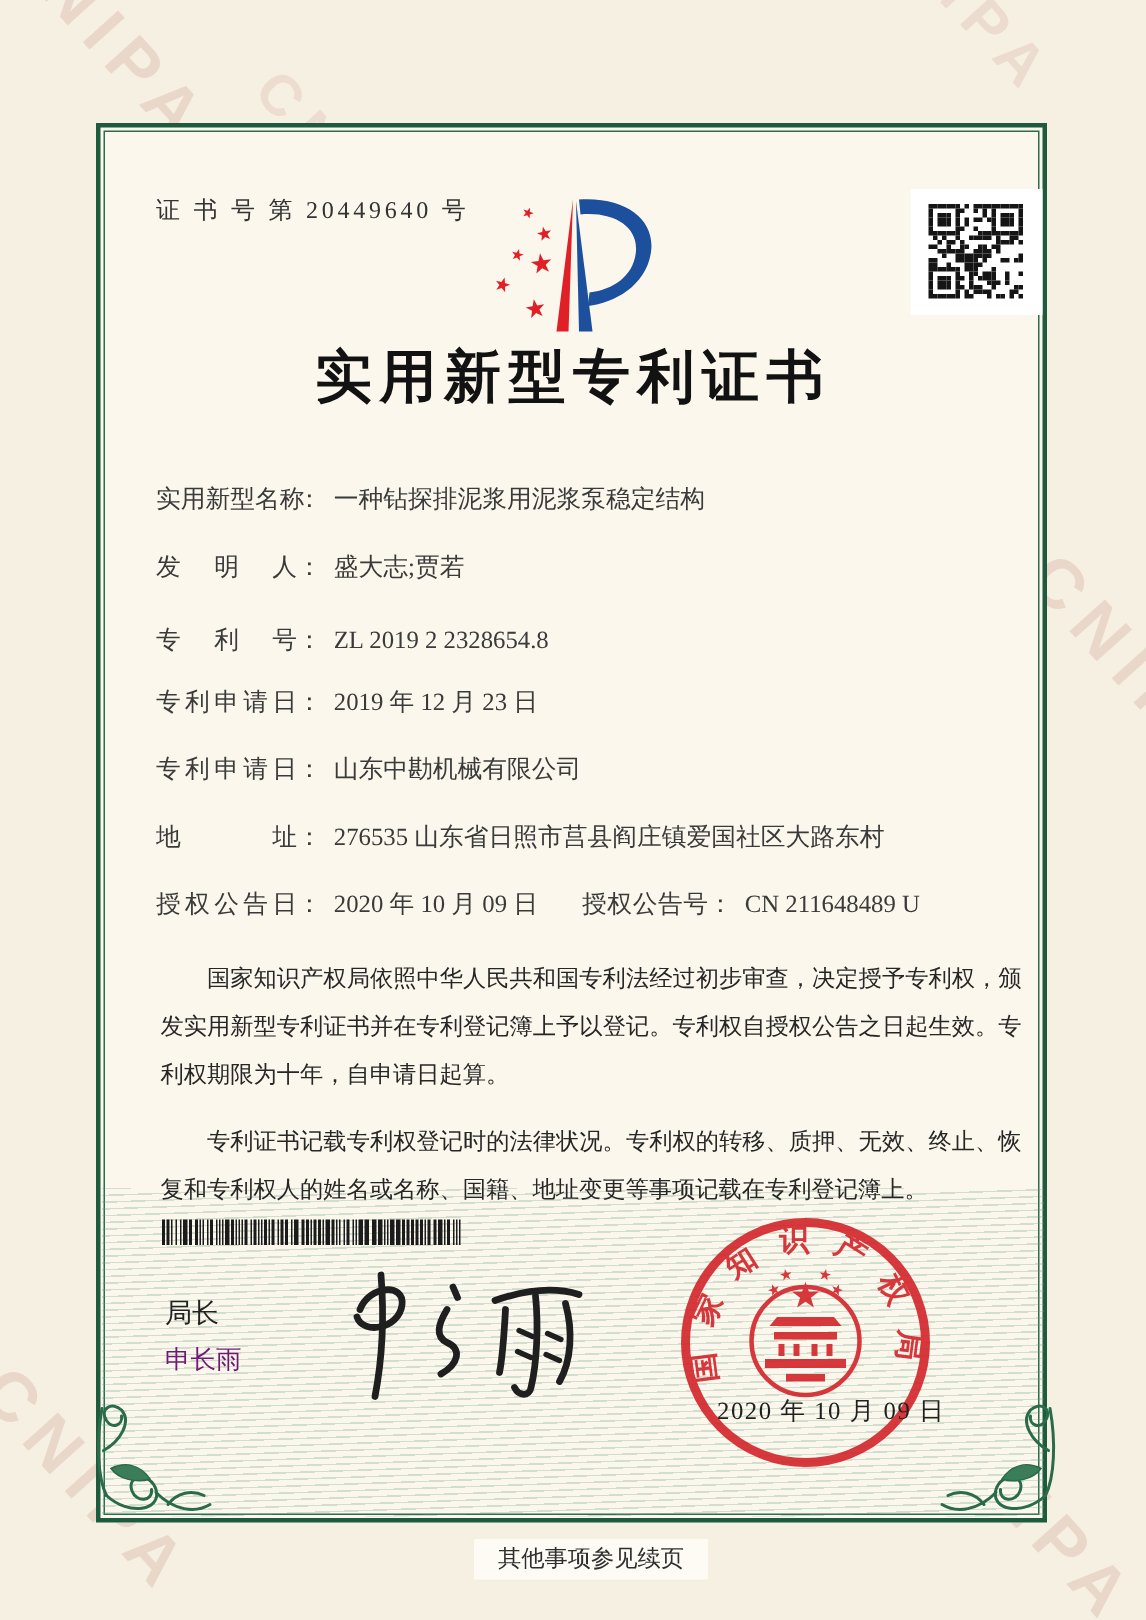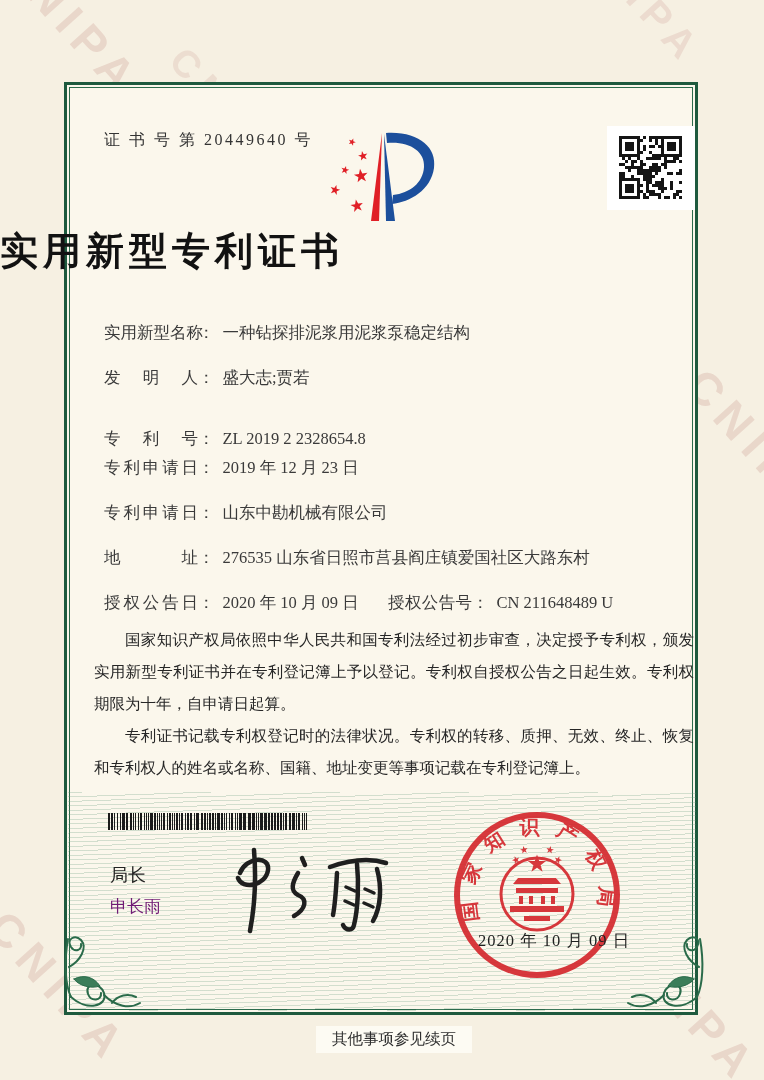--- a/index.html
+++ b/index.html
@@ -40,35 +40,35 @@
 
   .cert-number{position:absolute;left:104px;top:130px;font-size:16px;
                letter-spacing:2.5px;color:#333;}
   .logo{position:absolute;left:318px;top:120px;}
   .qr-wrap{position:absolute;left:607px;top:126px;width:88px;height:84px;background:#fff;}
   .qr-grid{position:absolute;left:12px;top:10px;display:grid;
            grid-template-columns:repeat(21,3px);grid-auto-rows:3px;}
   .qr-grid div{width:3px;height:3px;}
   .qr-grid div.d{background:#151515;}
 
-  .title{position:absolute;left:0;top:226px;width:764px;
+  .title{position:absolute;left:0;top:226px;width:764px;text-align:center;
          font-size:38px;font-weight:bold;letter-spacing:5px;color:#121212;}
 
   .field-row{position:absolute;left:104px;font-size:16.5px;color:#3a3a3a;white-space:nowrap;}
   .flabel{display:inline-block;width:94px;text-align:justify;text-align-last:justify;
           vertical-align:top;}
   .fcolon{margin-right:8px;}
-  .r1{top:322px;} .r2{top:367px;} .r3{top:428px;} .r4{top:457px;}
+  .r1{top:322px;} .r2{top:367px;} .r3{top:416px;} .r4{top:457px;}
   .r5{top:502px;} .r6{top:547px;} .r7{top:592px;}
   .field-row.right-col{left:388px;}
   .field-row.right-col .flabel{width:84px;}
 
   .paragraphs{position:absolute;left:94px;top:624px;width:600px;font-size:15.5px;
               line-height:32px;text-align:justify;color:#262626;}
-  .paragraphs p{margin:0;text-indent:2em;}
+  .paragraphs p{margin:13px;text-indent:2em;}
 
   .barcode{position:absolute;left:108px;top:813px;width:204px;height:17px;
            font-size:0;white-space:nowrap;}
   .barcode i{display:inline-block;height:17px;background:#1b1b1b;}
 
   .sig-title{position:absolute;left:110px;top:863px;font-size:18px;color:#222;}
   .sig-name{position:absolute;left:110px;top:895px;font-size:17px;color:#701a75;}
   .signature{position:absolute;left:218px;top:843px;}
 
   .seal{position:absolute;left:450px;top:808px;z-index:5;}

